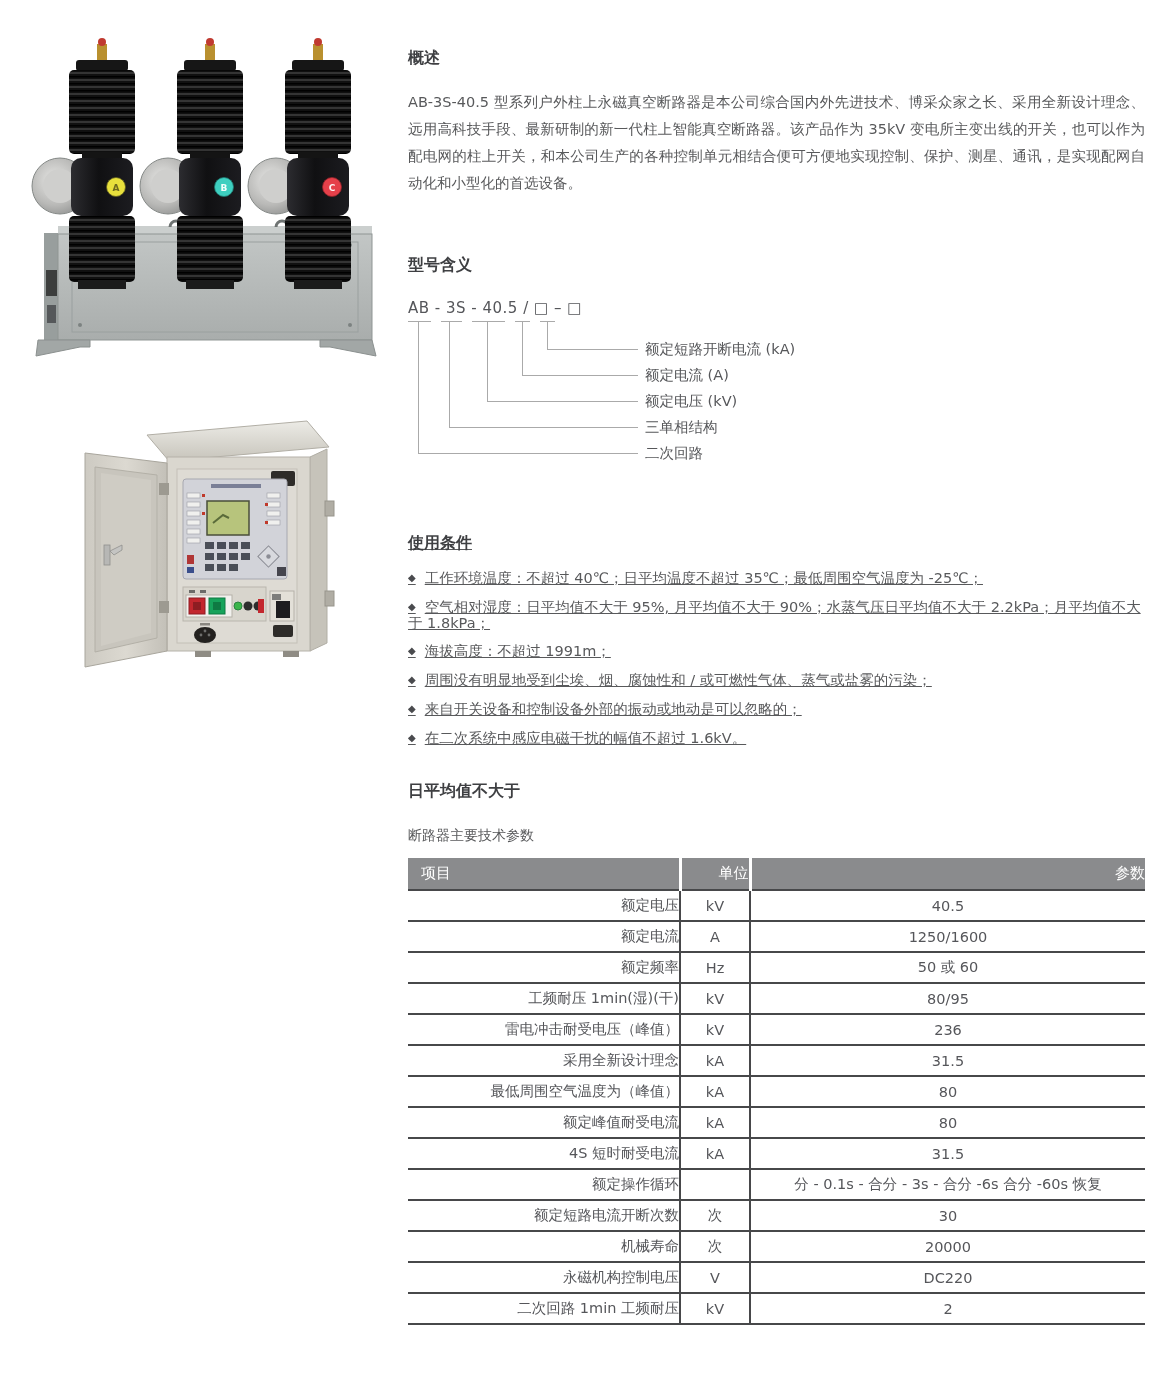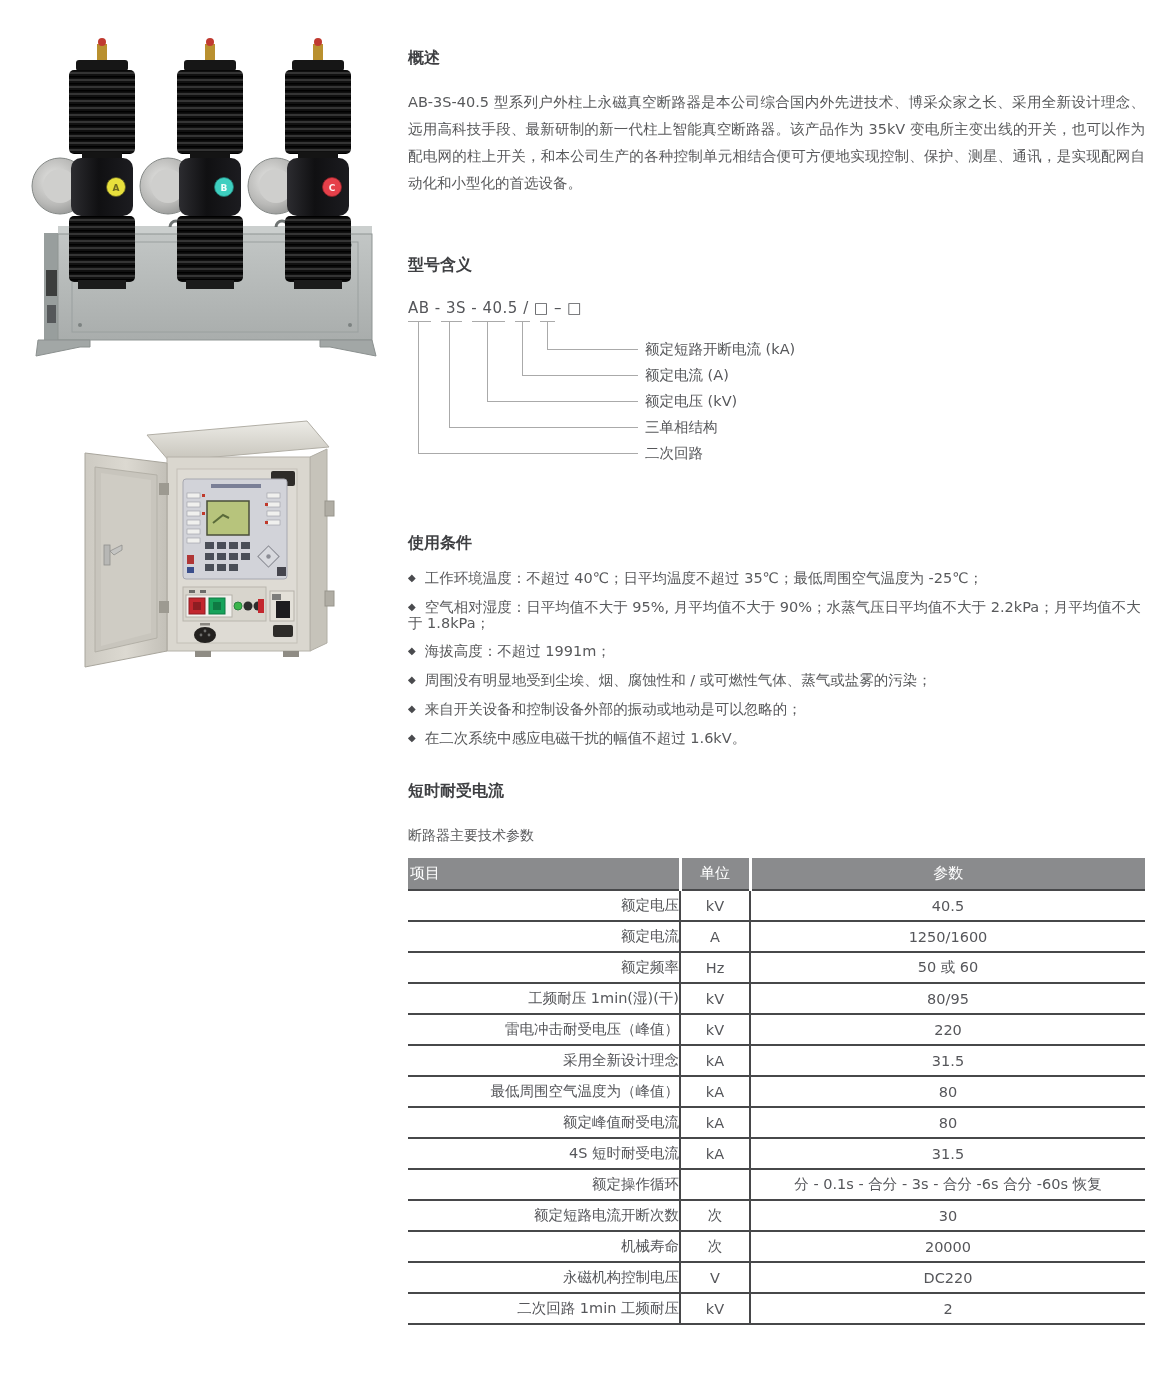--- a/index.html
+++ b/index.html
@@ -7,21 +7,21 @@
         font-family:"DejaVu Sans","Liberation Sans",sans-serif;color:#58595b;}
   
   .fig{position:absolute;}
   .fig-breaker{left:20px;top:30px;width:370px;height:335px;}
   .fig-cabinet{left:55px;top:405px;width:320px;height:300px;}
   
   .rcol{position:absolute;left:408px;top:46px;width:737px;}
   h2.sec-title{margin:0;font-size:16px;line-height:24px;font-weight:bold;color:#3e3f42;}
   .overview-body{margin:19px 0 0 0;font-size:14.5px;line-height:27px;text-align:justify;color:#58595b;}
   .sec-model{margin-top:56px;}
-  .sec-conditions{margin-top:60px;}
+  .sec-conditions{margin-top:60px;text-decoration:underline;}
   .sec-params{margin-top:32px;}
   
   .model-diagram{position:relative;height:172px;margin-top:22px;}
   .model-code{position:absolute;left:0;top:0;font-size:15px;color:#55565a;letter-spacing:.5px;}
   .m-u{position:absolute;top:21px;height:1px;border-bottom:1px solid #aaaaaa;}
   .u0{left:0;width:23px;} .u1{left:33px;width:21px;} .u2{left:64px;width:33px;}
   .u3{left:107px;width:15px;} .u4{left:132px;width:15px;}
   .conn{position:absolute;border-left:1px solid #aaaaaa;border-bottom:1px solid #aaaaaa;}
   .c0{left:139px;top:22px;width:90px;height:28px;}
   .c1{left:114px;top:22px;width:115px;height:54px;}
@@ -32,22 +32,22 @@
   .l0{top:39px;} .l1{top:65px;} .l2{top:91px;} .l3{top:117px;} .l4{top:143px;}
   
   .cond-list{list-style:none;margin:16px 0 0 0;padding:0;}
   .cond-list li{font-size:14.5px;line-height:15px;margin:0 0 13px 0;color:#58595b;}
   .diamond{font-size:10px;color:#4a4b4e;margin-right:9px;position:relative;top:-2px;}
   
   .tbl-subtitle{margin:24px 0 0 0;font-size:14px;color:#58595b;}
   table.params{width:737px;margin-top:13px;border-collapse:collapse;table-layout:fixed;}
   table.params col.w1{width:272px;} table.params col.w2{width:70px;} table.params col.w3{width:395px;}
   table.params th{background:#8a8b8d;color:#ffffff;font-weight:normal;font-size:15px;height:31px;padding:0;}
-  table.params th.h1{text-align:left;padding-left:2px;}
-  table.params th.h2,table.params th.h3{text-align:center;border-left:3px solid #ffffff;}
+  table.params th.h1{text-align:left;padding-left:13px;}
+  table.params th.h2,table.params th.h3{text-align:right;border-left:3px solid #ffffff;}
   table.params th{border-bottom:2px solid #47484a;}
   table.params td{font-size:14.5px;color:#55565a;height:29px;padding:0;border-bottom:2px solid #47484a;}
   table.params td.c1{text-align:right;padding-left:13px;}
   table.params td.c2,table.params td.c3{text-align:center;border-left:2px solid #47484a;}
 </style>
 </head>
 <body>
 
 <div class="page">
 
@@ -279,21 +279,21 @@
 
           <li><span class="diamond">◆</span><span class="cond-text">周围没有明显地受到尘埃、烟、腐蚀性和 / 或可燃性气体、蒸气或盐雾的污染；</span></li>
 
           <li><span class="diamond">◆</span><span class="cond-text">来自开关设备和控制设备外部的振动或地动是可以忽略的；</span></li>
 
           <li><span class="diamond">◆</span><span class="cond-text">在二次系统中感应电磁干扰的幅值不超过 1.6kV。</span></li>
         </ul>
     </section>
 
     <section class="sec-params">
-      <h2 class="sec-title">短时耐受电流</h2>
+      <h2 class="sec-title">日平均值不大于</h2>
       <p class="tbl-subtitle">断路器主要技术参数</p>
       <table class="params">
         <colgroup>
             <col class="w1">
             <col class="w2">
             <col class="w3">
           </colgroup>
         <thead>
           <tr>
             <th class="h1">项目</th>
@@ -323,21 +323,21 @@
 
             <tr>
               <td class="c1">工频耐压 1min(湿)(干)</td>
               <td class="c2">kV</td>
               <td class="c3">80/95</td>
             </tr>
 
             <tr>
               <td class="c1">雷电冲击耐受电压（峰值）</td>
               <td class="c2">kV</td>
-              <td class="c3">220</td>
+              <td class="c3">236</td>
             </tr>
 
             <tr>
               <td class="c1">采用全新设计理念</td>
               <td class="c2">kA</td>
               <td class="c3">31.5</td>
             </tr>
 
             <tr>
               <td class="c1">最低周围空气温度为（峰值）</td>

